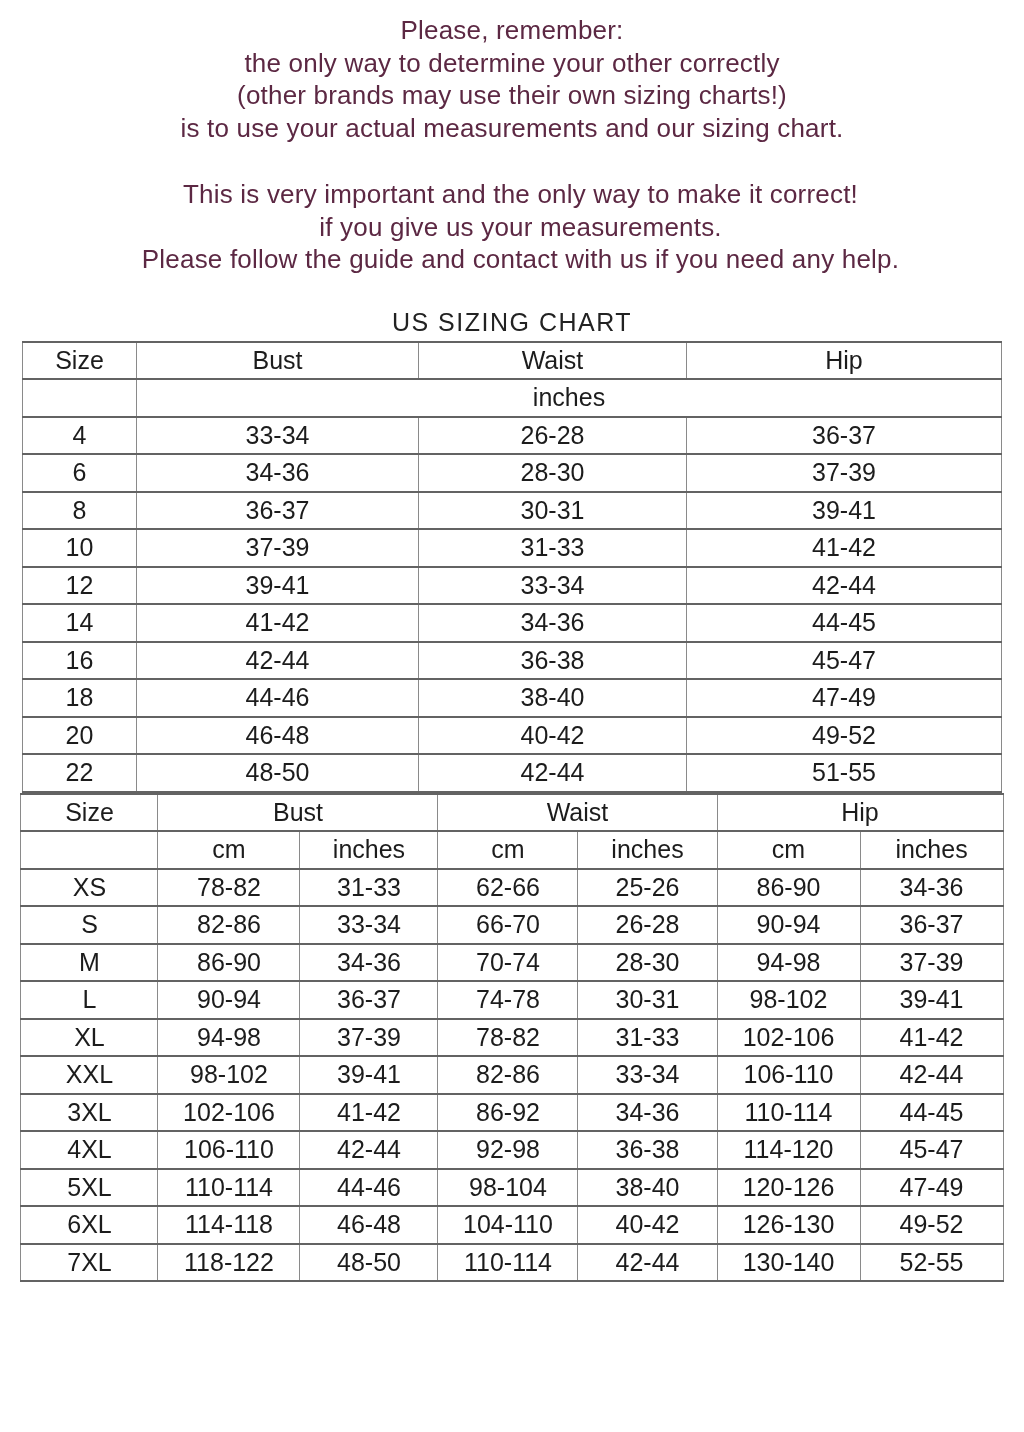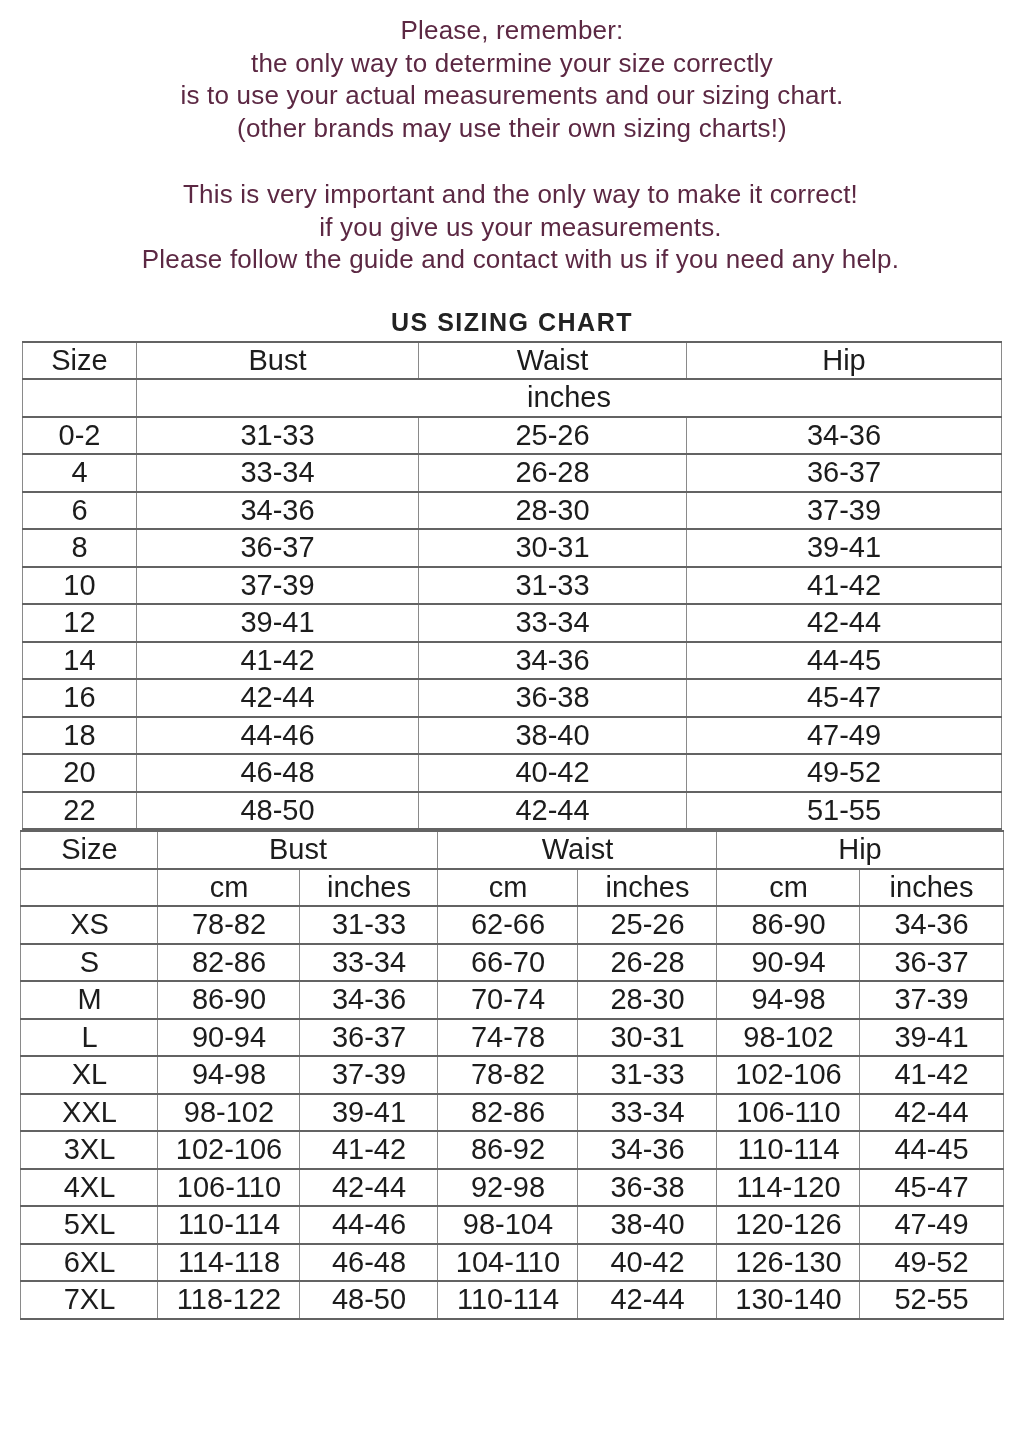--- a/index.html
+++ b/index.html
@@ -28,31 +28,31 @@
   }
   .intro .para + .para { margin-top: 34px; margin-left: 17px; }
 
   
   .chart-title {
     text-align: center;
     color: #222222;
     font-size: 25px;
     line-height: 30px;
     letter-spacing: 1.5px;
-    font-weight: 700;
+    font-weight: 400;
   }
   .chart-title.us { margin-top: 31px; margin-bottom: 4px; }
   .chart-title.intl { margin-top: 9px; margin-bottom: 5px; }
 
   
   table {
     border-collapse: collapse;
     margin: 0 auto;
     table-layout: fixed;
-    font-size: 29px;
+    font-size: 25px;
     color: #1c1c1c;
     border-radius: 13px;
   }
   th, td {
     border-top: 2px solid #636363;
     border-bottom: 2px solid #636363;
     border-left: 1px solid #8a8a8a;
     border-right: 1px solid #8a8a8a;
     text-align: center;
     vertical-align: middle;
@@ -66,23 +66,23 @@
   .intl-table { width: 982px; }
 </style>
 </head>
 <body>
 
 <div class="page">
 
   <div class="intro">
     <div class="para">
       <div>Please, remember:</div>
-      <div>the only way to determine your size correctly</div>
+      <div>the only way to determine your other correctly</div>
+      <div>(other brands may use their own sizing charts!)</div>
       <div>is to use your actual measurements and our sizing chart.</div>
-      <div>(other brands may use their own sizing charts!)</div>
     </div>
     <div class="para">
       <div>This is very important and the only way to make it correct!</div>
       <div>if you give us your measurements.</div>
       <div>Please follow the guide and contact with us if you need any help.</div>
     </div>
   </div>
 
   <div class="chart-title us">US SIZING CHART</div>
   <table class="us-table">
@@ -98,26 +98,20 @@
         <th>Bust</th>
         <th>Waist</th>
         <th>Hip</th>
       </tr>
       <tr>
         <td></td>
         <td colspan="3">inches</td>
       </tr>
     </thead>
     <tbody>
-        <tr>
-          <td>0-2</td>
-          <td>31-33</td>
-          <td>25-26</td>
-          <td>34-36</td>
-        </tr>
         <tr>
           <td>4</td>
           <td>33-34</td>
           <td>26-28</td>
           <td>36-37</td>
         </tr>
         <tr>
           <td>6</td>
           <td>34-36</td>
           <td>28-30</td>

